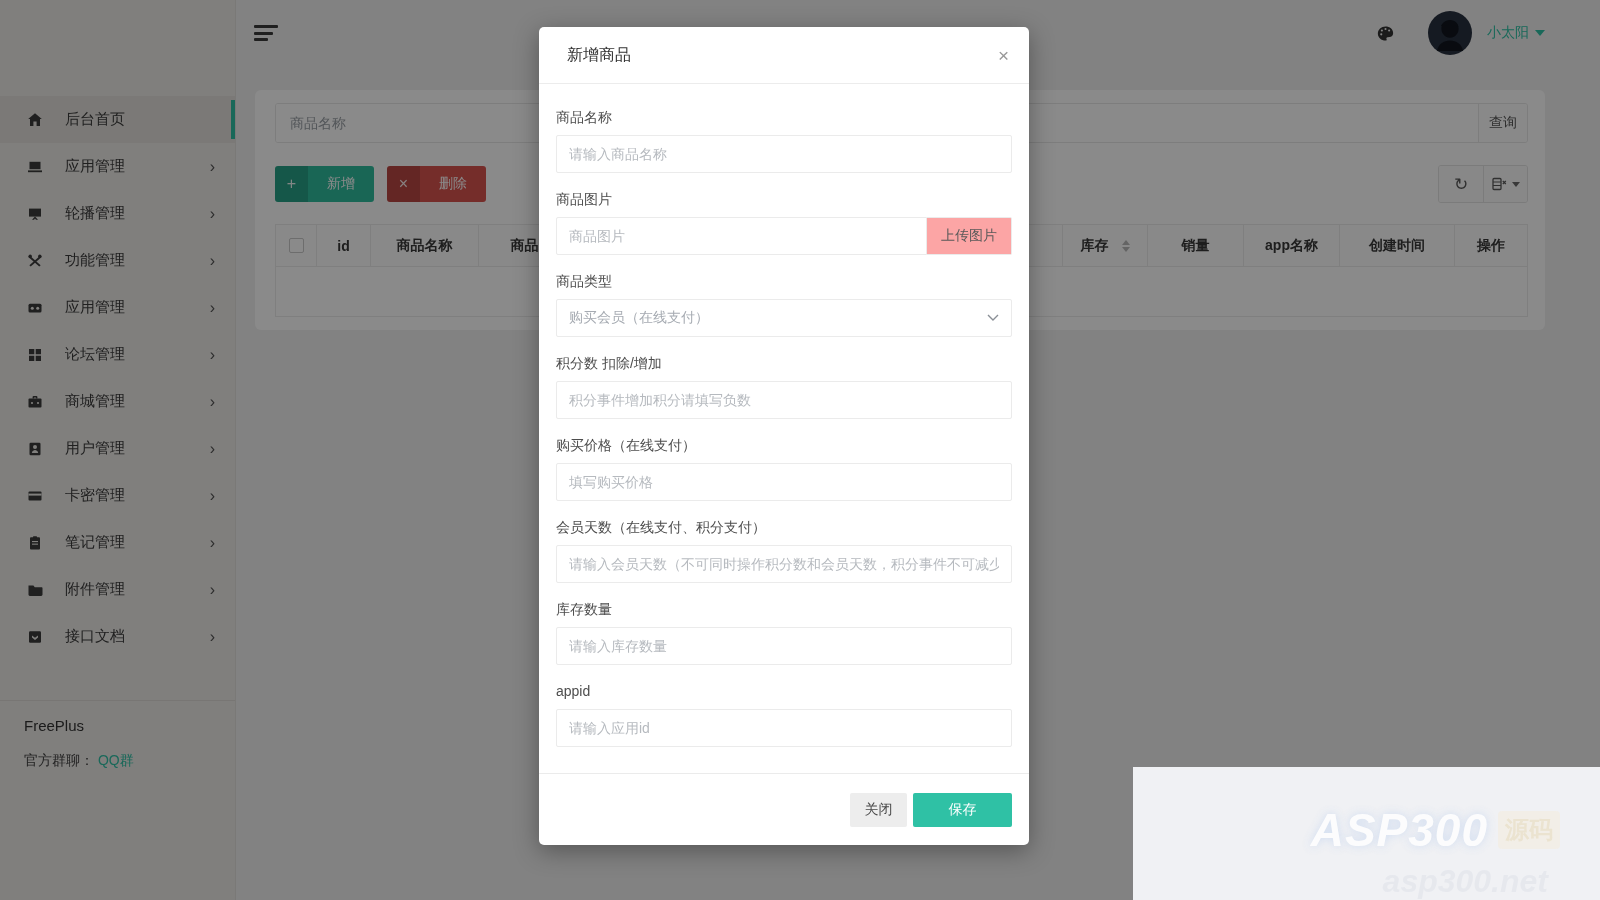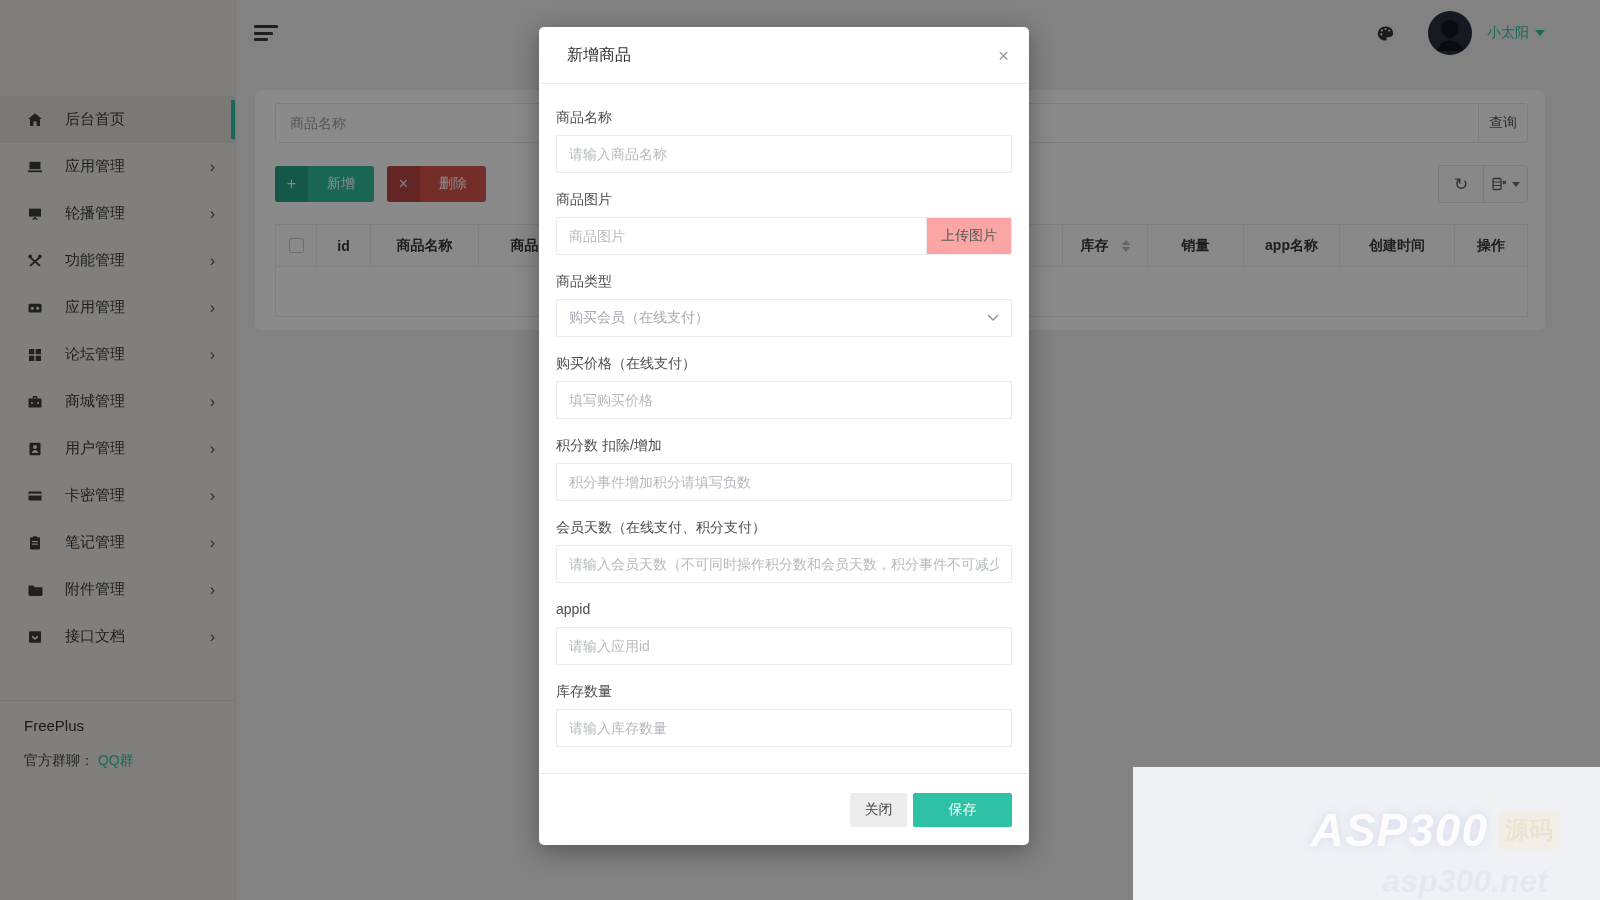--- a/index.html
+++ b/index.html
@@ -394,42 +394,42 @@
           <span>购买会员（在线支付）</span>
           <span class="sel-caret">
             <svg width="12" height="8" viewBox="0 0 12 8">
                 <path d="M1 1l5 5 5-5" fill="none" stroke="#8a8f96" stroke-width="1.4"></path>
               </svg>
           </span>
         </div>
       </div>
 
       <div class="field">
+        <div class="field-label">积分数 扣除/增加</div>
+        <input type="text" placeholder="积分事件增加积分请填写负数" style="">
+      </div>
+
+      <div class="field">
         <div class="field-label">购买价格（在线支付）</div>
         <input type="text" placeholder="填写购买价格" style="">
       </div>
 
       <div class="field">
-        <div class="field-label">积分数 扣除/增加</div>
-        <input type="text" placeholder="积分事件增加积分请填写负数" style="">
-      </div>
-
-      <div class="field">
         <div class="field-label">会员天数（在线支付、积分支付）</div>
         <input type="text" placeholder="请输入会员天数（不可同时操作积分数和会员天数，积分事件不可减少会员天数）" style="">
       </div>
 
       <div class="field">
+        <div class="field-label">库存数量</div>
+        <input type="text" placeholder="请输入库存数量" style="">
+      </div>
+
+      <div class="field">
         <div class="field-label">appid</div>
         <input type="text" placeholder="请输入应用id" style="">
-      </div>
-
-      <div class="field">
-        <div class="field-label">库存数量</div>
-        <input type="text" placeholder="请输入库存数量" style="">
       </div>
 
     </div>
 
     <div class="modal-footer">
       <button class="btn-close">关闭</button>
       <button class="btn-save">保存</button>
     </div>
   </div>
 

